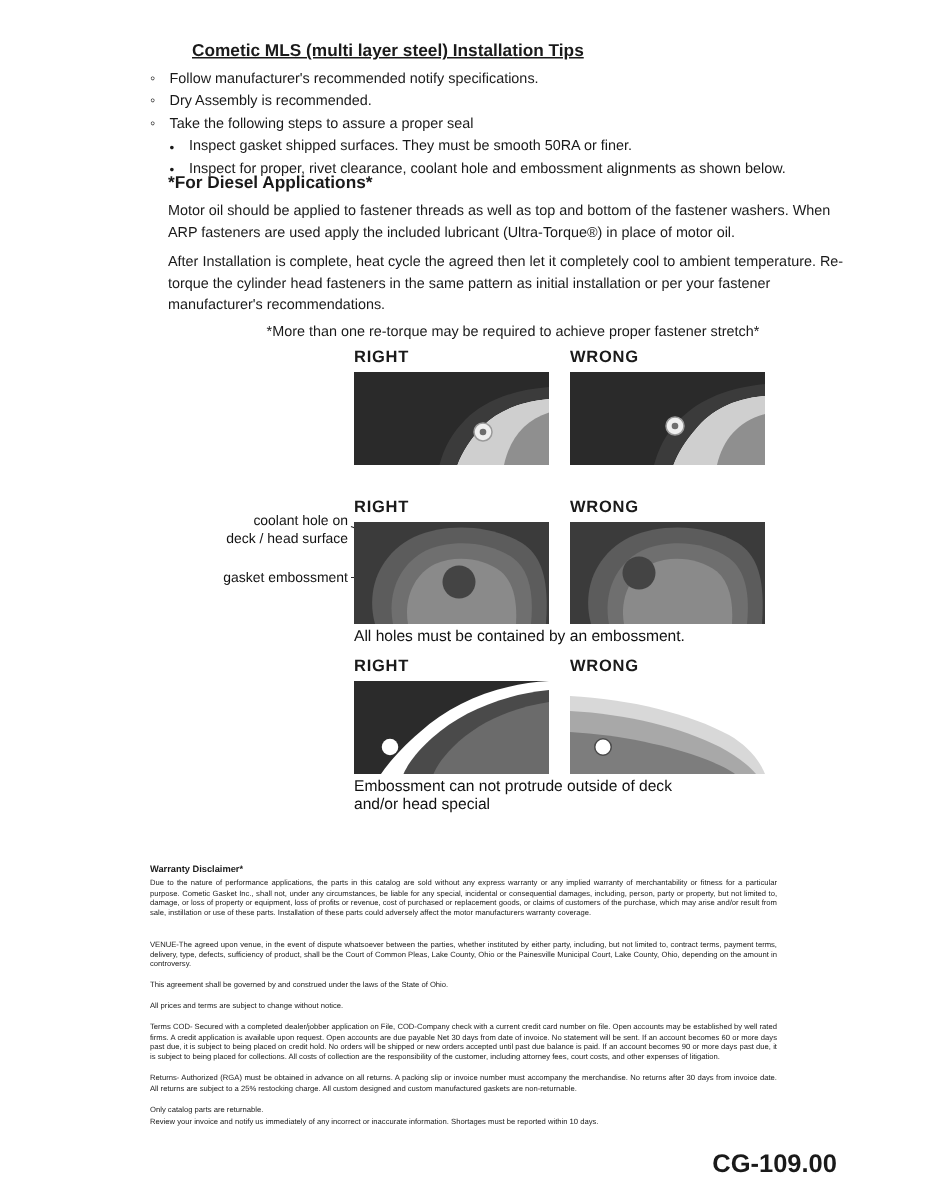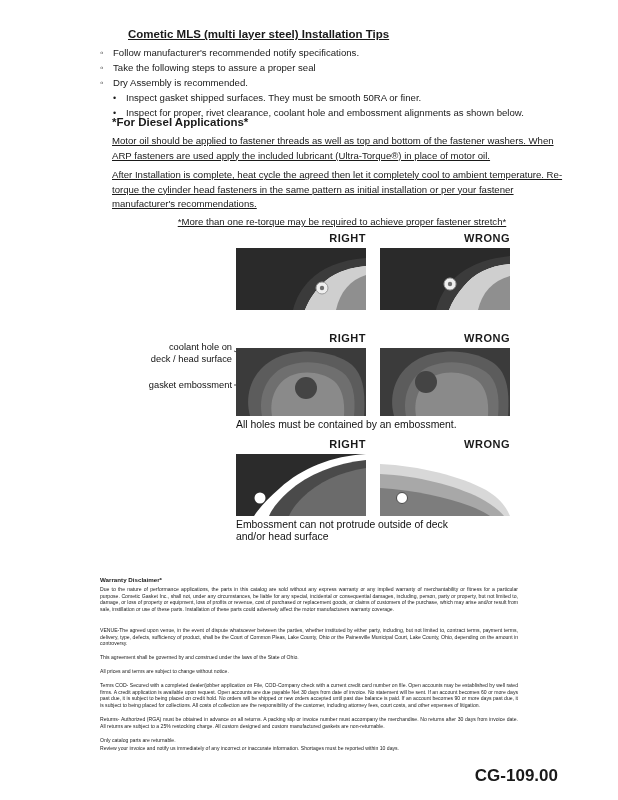--- a/index.html
+++ b/index.html
@@ -21,28 +21,28 @@
   .b1{position:relative;padding-left:13px;font-size:9.6px;line-height:14.5px;margin-bottom:0.5px;}
   .b1:before{content:"\25E6";position:absolute;left:0;top:-0.5px;font-size:10px;}
   .b2{position:relative;padding-left:26px;font-size:9.6px;line-height:14.5px;margin-bottom:0.5px;}
   .b2:before{content:"\2022";position:absolute;left:13px;top:-0.5px;font-size:9px;}
 
   .dieselhead{
     position:absolute;left:112px;top:116px;
     font-size:11.5px;font-weight:bold;
   }
   .para{
-    position:absolute;left:112px;font-size:9.6px;line-height:14.6px;width:460px;text-decoration:underline;
+    position:absolute;left:112px;font-size:9.6px;line-height:14.6px;width:460px;
   }
   .p1{top:134px;}
   .p2{top:168px;}
   .p3{top:215px;text-align:center;}
   .figlabel{
     position:absolute;font-size:11px;font-weight:bold;letter-spacing:0.5px;
-    text-align:right;
+    text-align:left;
   }
   .caption{
     position:absolute;font-size:10.4px;color:#111;
   }
   .panel{position:absolute;overflow:hidden;background:#fff;}
 
   .annot{position:absolute;font-size:9.3px;text-align:right;color:#111;line-height:12px;}
 
   
   .warr-title{position:absolute;left:100px;top:576px;font-size:6.2px;font-weight:bold;}
@@ -52,22 +52,22 @@
 </style>
 </head>
 <body>
 
 <div class="page">
 
   <div class="title"><span style="text-decoration:underline;">Cometic MLS (multi layer steel) Installation Tips</span></div>
 
   <div class="bullets">
     <div class="b1">Follow manufacturer's recommended notify specifications.</div>
+    <div class="b1">Dry Assembly is recommended.</div>
     <div class="b1">Take the following steps to assure a proper seal</div>
-    <div class="b1">Dry Assembly is recommended.</div>
     <div class="b2">Inspect gasket shipped surfaces.  They must be smooth 50RA or finer.</div>
     <div class="b2">Inspect for proper, rivet clearance, coolant hole and embossment alignments as shown below.</div>
   </div>
 
   <div class="dieselhead">*For Diesel Applications*</div>
   <div class="para p1">Motor oil should be applied to fastener threads as well as top and bottom of the fastener washers. When ARP fasteners are used apply the included lubricant (Ultra-Torque®) in place of motor oil.</div>
   <div class="para p2">After Installation is complete, heat cycle the agreed then let it completely cool to ambient temperature. Re-torque the cylinder head fasteners in the same pattern as initial installation or per your fastener manufacturer's recommendations.</div>
   <div class="para p3">*More than one re-torque may be required to achieve proper fastener stretch*</div>
 
   <div class="figlabel" style="left:236px;top:232px;width:130px;">RIGHT</div>
@@ -157,21 +157,21 @@
       <rect x="0" y="0" width="130" height="62" fill="#ffffff"></rect>
       <path d="M0,0 H130 V10 C92,14 54,26 26,44 C16,51 8,57 4,62 H0 Z" fill="#ffffff"></path>
       <path d="M0,10 C40,12 80,22 106,36 C118,43 126,52 130,62 H0 Z" fill="#d8d8d8"></path>
       <path d="M0,20 C38,22 74,31 100,44 C111,50 119,56 124,62 H0 Z" fill="#a8a8a8"></path>
       <path d="M0,34 C34,36 66,43 90,52 C100,56 106,59 110,62 H0 Z" fill="#7d7d7d"></path>
       <circle cx="22" cy="44" r="5.5" fill="#ffffff" stroke="#4a4a4a" stroke-width="1"></circle>
     </svg>
   </div>
 
   <div class="caption" style="left:236px;top:519px;">Embossment can not protrude outside of deck</div>
-  <div class="caption" style="left:236px;top:531px;">and/or head surface</div>
+  <div class="caption" style="left:236px;top:531px;">and/or head special</div>
 
   <div class="warr-title">Warranty Disclaimer*</div>
   <div class="warr" style="top:586px;">Due to the nature of performance applications, the parts in this catalog are sold without any express warranty or any implied warranty of merchantability or fitness for a particular purpose.  Cometic Gasket Inc., shall not, under any circumstances, be liable for any special, incidental or consequential damages, including, person, party or property, but not limited to, damage, or loss of property or equipment, loss of profits or revenue, cost of purchased or replacement goods, or claims of customers of the purchase, which may arise and/or result from sale, instillation or use of these parts.  Installation of these parts could adversely affect the motor manufacturers warranty coverage.</div>
   <div class="warr" style="top:627px;">VENUE-The agreed upon venue, in the event of dispute whatsoever between the parties, whether instituted by either party, including, but not limited to, contract terms, payment terms, delivery, type, defects, sufficiency of product, shall be the Court of Common Pleas, Lake County, Ohio or the Painesville Municipal Court, Lake County, Ohio, depending on the amount in controversy.</div>
   <div class="warr" style="top:654px;">This agreement shall be governed by and construed under the laws of the State of Ohio.</div>
   <div class="warr" style="top:668px;">All prices and terms are subject to change without notice.</div>
   <div class="warr" style="top:682px;">Terms COD- Secured with a completed dealer/jobber application on File, COD-Company check with a current credit card number on file.  Open accounts may be established by well rated firms.  A credit application is available upon request.  Open accounts are due payable Net 30 days from date of invoice.  No statement will be sent.  If an account becomes 60 or more days past due, it is subject to being placed on credit hold.  No orders will be shipped or new orders accepted until past due balance is paid.  If an account becomes 90 or more days past due, it is subject to being placed for collections.  All costs of collection are the responsibility of the customer, including attorney fees, court costs, and other expenses of litigation.</div>
   <div class="warr" style="top:716px;">Returns- Authorized (RGA) must be obtained in advance on all returns.  A packing slip or invoice number must accompany the merchandise.  No returns after 30 days from invoice date.  All returns are subject to a 25% restocking charge.  All custom designed and custom manufactured gaskets are non-returnable.</div>
   <div class="warr" style="top:737px;">Only catalog parts are returnable.</div>
   <div class="warr" style="top:745px;">Review your invoice and notify us immediately of any incorrect or inaccurate information.  Shortages must be reported within 10 days.</div>

